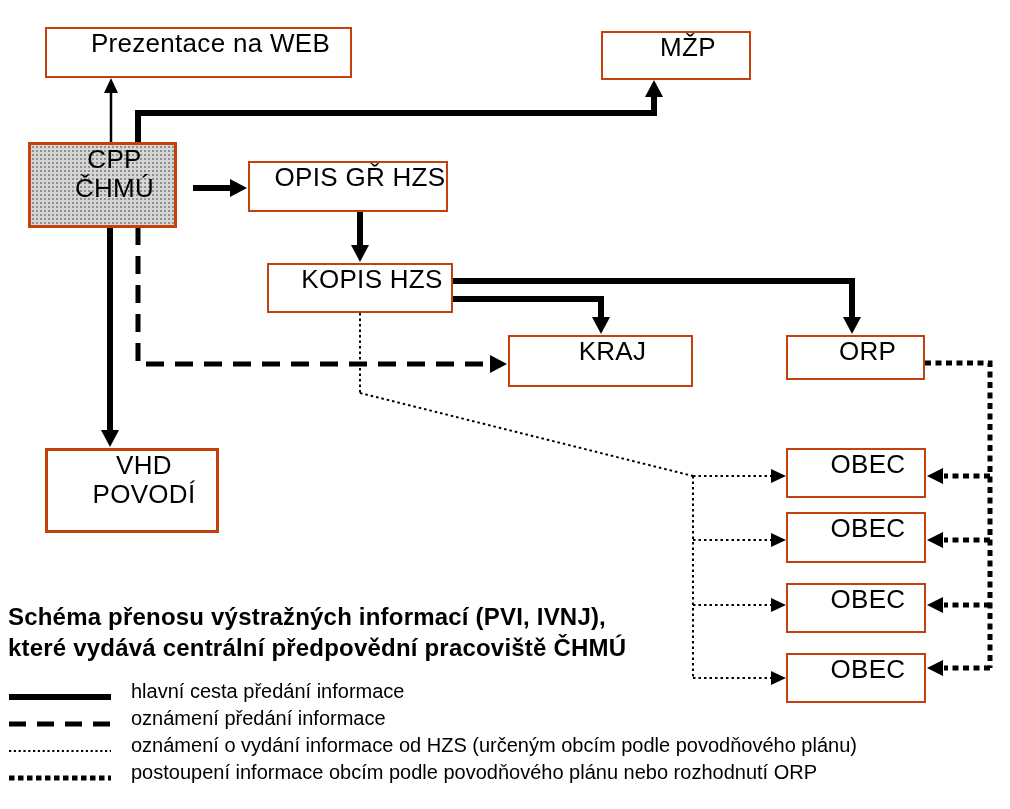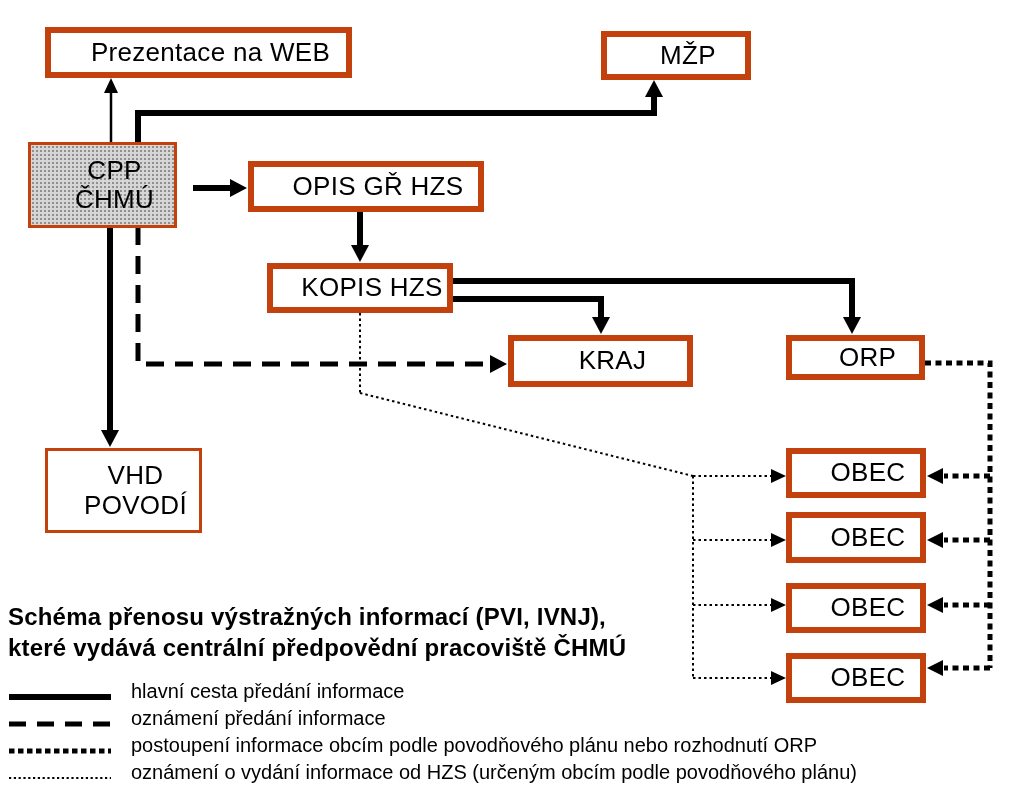--- a/index.html
+++ b/index.html
@@ -4,22 +4,22 @@
 <style>
   html,body{margin:0;padding:0;}
   body{
     width:1010px;height:809px;position:relative;background:#ffffff;
     font-family:"Liberation Sans","DejaVu Sans",sans-serif;color:#000;
     overflow:hidden;
   }
   #canvas{position:absolute;left:0;top:0;width:1010px;height:809px;}
   svg.wires{position:absolute;left:0;top:0;}
   .node{
-    position:absolute;background:#ffffff;border:6px solid #c2410c;
-    display:flex;align-items:center;justify-content:center;text-align:center;
+    position:absolute;background:#ffffff;border:2px solid #c2410c;
+    display:flex;align-items:flex-start;justify-content:center;text-align:center;
     box-sizing:border-box;z-index:2;padding-left:24px;
   }
   .node-label{
     font-size:26px;line-height:1.12;letter-spacing:0.3px;white-space:pre-line;
   }
   .node--cpp{
     border-width:3px;
     background-color:#d6d6d6;
     background-image:radial-gradient(#8f8f8f 1px, rgba(0,0,0,0) 1.1px);
     background-size:4px 4px;
@@ -118,37 +118,37 @@
 
   <div class="node" style="left:601px;top:31px;width:150px;height:49px">
     <span class="node-label">MŽP</span>
   </div>
 
   <div class="node node--cpp" style="left:28px;top:142px;width:149px;height:86px">
     <span class="node-label">CPP
 ČHMÚ</span>
   </div>
 
-  <div class="node" style="left:248px;top:161px;width:236px;height:51px">
+  <div class="node" style="left:248px;top:161px;width:200px;height:51px">
     <span class="node-label">OPIS GŘ HZS</span>
   </div>
 
   <div class="node" style="left:508px;top:335px;width:185px;height:52px">
     <span class="node-label">KRAJ</span>
   </div>
 
   <div class="node" style="left:267px;top:263px;width:186px;height:50px">
     <span class="node-label">KOPIS HZS</span>
   </div>
 
   <div class="node" style="left:786px;top:335px;width:139px;height:45px">
     <span class="node-label">ORP</span>
   </div>
 
-  <div class="node node--vhd" style="left:45px;top:448px;width:157px;height:85px">
+  <div class="node node--vhd" style="left:45px;top:448px;width:174px;height:85px">
     <span class="node-label">VHD
 POVODÍ</span>
   </div>
 
   <div class="node" style="left:786px;top:448px;width:140px;height:50px">
     <span class="node-label">OBEC</span>
   </div>
   <div class="node" style="left:786px;top:512px;width:140px;height:51px">
     <span class="node-label">OBEC</span>
   </div>
@@ -170,25 +170,25 @@
       <span class="legend-label">hlavní cesta předání informace</span>
     </div>
     <div class="legend-row">
       <svg class="legend-swatch" width="104" height="12">
         <line x1="1" y1="6" x2="103" y2="6" stroke="#000" stroke-width="5" stroke-dasharray="17 11"></line>
       </svg>
       <span class="legend-label">oznámení předání informace</span>
     </div>
     <div class="legend-row">
       <svg class="legend-swatch" width="104" height="12">
+        <line x1="1" y1="6" x2="103" y2="6" stroke="#000" stroke-width="1.8" stroke-dasharray="2.2 2.6"></line>
+      </svg>
+      <span class="legend-label">oznámení o vydání informace od HZS (určeným obcím podle povodňového plánu)</span>
+    </div>
+    <div class="legend-row">
+      <svg class="legend-swatch" width="104" height="12">
         <line x1="1" y1="6" x2="103" y2="6" stroke="#000" stroke-width="5" stroke-dasharray="5.5 3.5"></line>
       </svg>
       <span class="legend-label">postoupení informace obcím podle povodňového plánu nebo rozhodnutí ORP</span>
-    </div>
-    <div class="legend-row">
-      <svg class="legend-swatch" width="104" height="12">
-        <line x1="1" y1="6" x2="103" y2="6" stroke="#000" stroke-width="1.8" stroke-dasharray="2.2 2.6"></line>
-      </svg>
-      <span class="legend-label">oznámení o vydání informace od HZS (určeným obcím podle povodňového plánu)</span>
     </div>
   </div>
 
 </div>
 
 </body></html>

